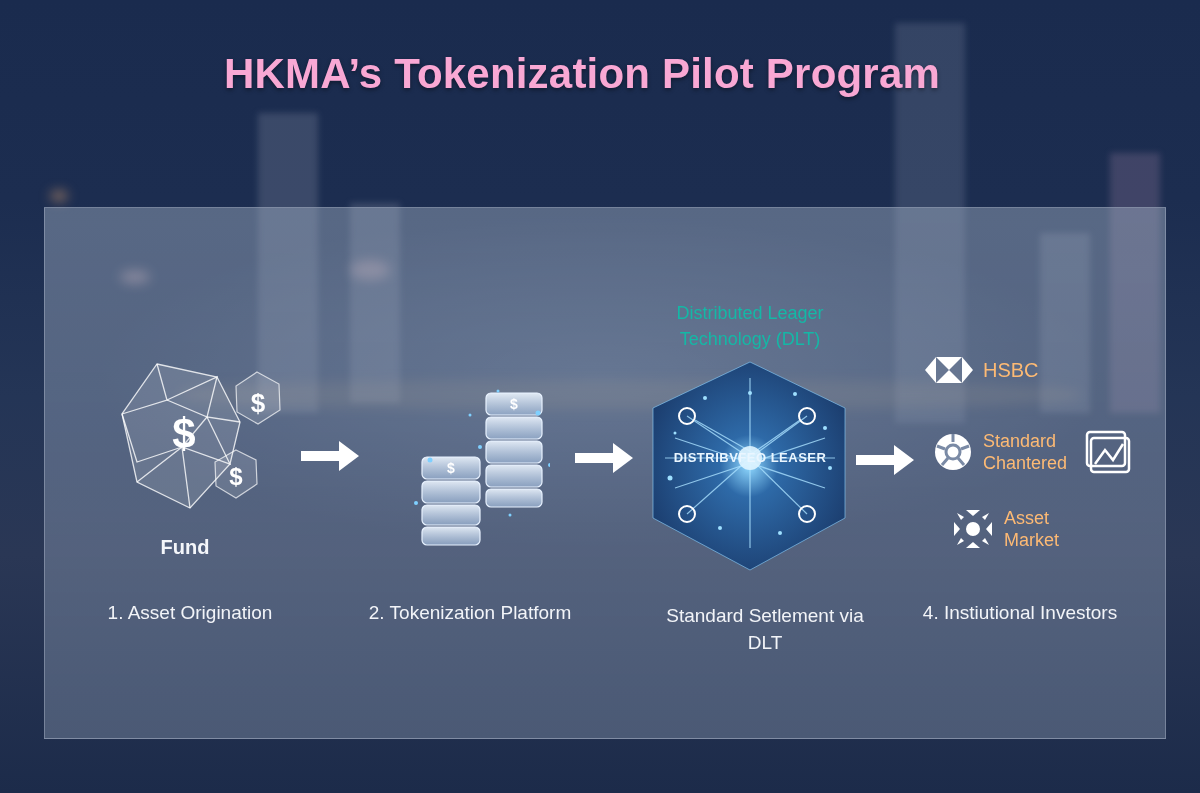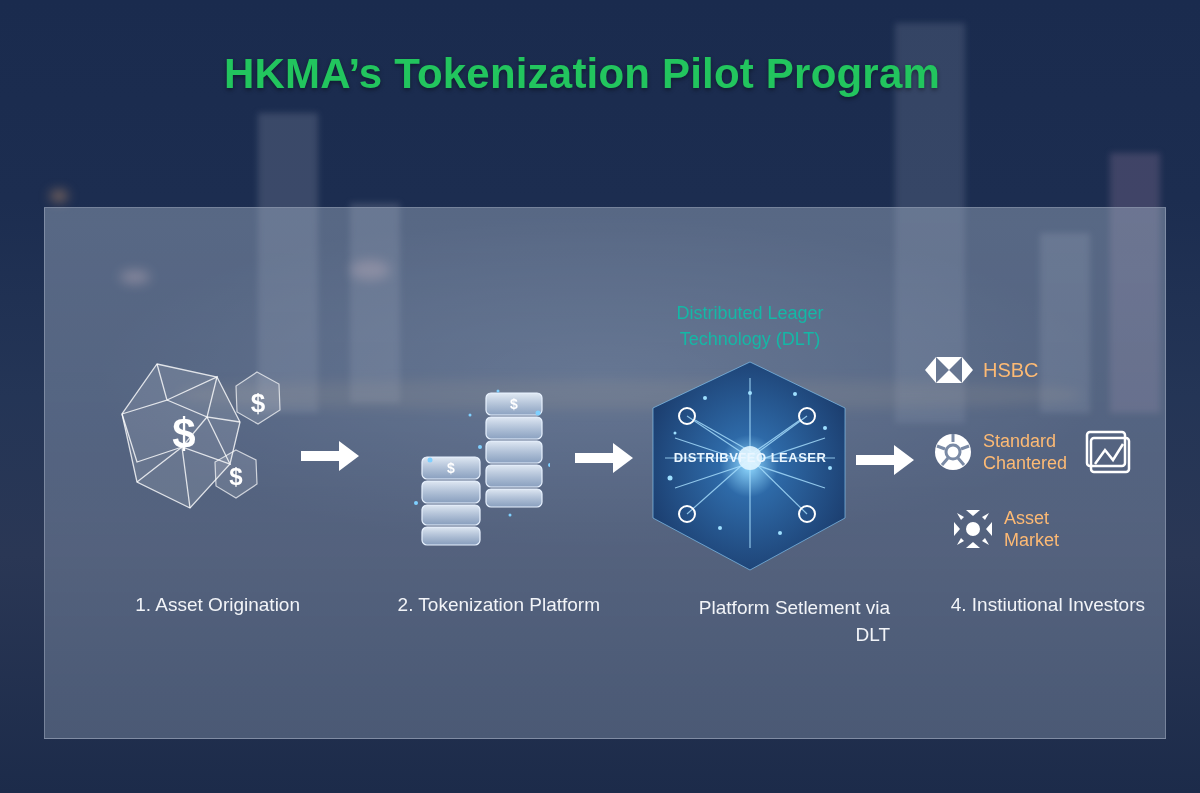--- a/index.html
+++ b/index.html
@@ -15,32 +15,32 @@
     background:
       radial-gradient(ellipse 60% 30% at 50% 48%, rgba(120,140,170,0.35), transparent 70%),
       linear-gradient(180deg, #1a2b4e 0%, #1c2d50 25%, #243556 50%, #2a3755 70%, #1c2b4a 100%);
   }
   .tower { position: absolute; bottom: 340px; background: rgba(150,160,180,0.25); filter: blur(3px); }
   .glow { position: absolute; border-radius: 50%; filter: blur(6px); }
 
   .title {
     position: absolute; left: 0; right: 0; top: 50px;
     text-align: center; font-weight: 700; font-size: 42px;
-    letter-spacing: 0.2px; color: #22c55e;
+    letter-spacing: 0.2px; color: #f9a8d4;
     text-shadow: 0 2px 4px rgba(0,0,0,0.4);
     padding-right: 36px;
   }
 
   .panel {
     position: absolute; left: 44px; top: 207px; width: 1120px; height: 530px;
     background: linear-gradient(180deg, rgba(170,185,205,0.42) 0%, rgba(140,155,180,0.45) 45%, rgba(110,125,150,0.55) 100%);
     border: 1px solid rgba(200,210,225,0.35);
   }
 
-  .stage { position: absolute; text-align: right; }
+  .stage { position: absolute; text-align: center; margin-top: 8px; }
   .stage-label { font-size: 19px; color: #f2f4f8; white-space: nowrap; }
 
   .arrow { position: absolute; width: 58px; height: 30px; }
 
   .mmf-title { position: absolute; left: 100px; top: 534px; width: 170px; text-align: center;
     font-weight: 700; font-size: 20px; line-height: 26px; color: #f4f6fa; }
 
   .dlt-heading { position: absolute; left: 650px; top: 300px; width: 200px; text-align: center;
     font-size: 18px; line-height: 26px; color: #14b8a6; }
 
@@ -78,20 +78,21 @@
   <text x="72" y="96" text-anchor="middle" font-family="Liberation Sans, sans-serif" font-weight="700" font-size="42" fill="#fff">$</text>
   <g fill="rgba(255,255,255,0.12)" stroke="rgba(255,255,255,0.7)" stroke-width="1.2">
     <polygon points="145,20 167,32 168,58 146,72 125,60 124,34"></polygon>
     <polygon points="124,98 144,108 145,132 124,146 104,134 103,110"></polygon>
   </g>
   <text x="146" y="60" text-anchor="middle" font-family="Liberation Sans, sans-serif" font-weight="700" font-size="26" fill="#fff">$</text>
   <text x="124" y="133" text-anchor="middle" font-family="Liberation Sans, sans-serif" font-weight="700" font-size="24" fill="#fff">$</text>
 </svg>
 
 <div class="mmf-title">
+  <div>Fund</div>
 </div>
 <div class="stage" style="left:80px;top:594px;width:220px;">
   <div class="stage-label">1. Asset Origination</div>
 </div>
 
 <svg class="arrow" style="left:301px;top:441px;" viewBox="0 0 58 30">
   <polygon points="0,10 38,10 38,0 58,15 38,30 38,20 0,20" fill="#fff"></polygon>
 </svg>
 
 <svg style="position:absolute;left:410px;top:385px;" width="140" height="165" viewBox="0 0 140 165">
@@ -174,21 +175,21 @@
       <circle cx="75" cy="170" r="2"></circle>
       <circle cx="135" cy="175" r="2"></circle>
     <circle cx="30" cy="75" r="1.5"></circle>
       <circle cx="180" cy="70" r="2"></circle>
       <circle cx="105" cy="35" r="2"></circle>
   </g>
   <text x="105" y="104" text-anchor="middle" font-family="Liberation Sans, sans-serif" font-weight="700" font-size="13" fill="#eaf6ff" letter-spacing="0.5">DISTRIBVFEO LEASER</text>
 </svg>
 
 <div class="stage" style="left:640px;top:594px;width:250px;">
-  <div class="stage-label" style="line-height:27px;">Platform Setlement via</div>
+  <div class="stage-label" style="line-height:27px;">Standard Setlement via</div>
   <div class="stage-label" style="line-height:27px;">DLT</div>
 </div>
 
 <svg class="arrow" style="left:856px;top:445px;" viewBox="0 0 58 30">
   <polygon points="0,10 38,10 38,0 58,15 38,30 38,20 0,20" fill="#fff"></polygon>
 </svg>
 
 <div class="inst-item" style="left:925px;top:357px;">
   <svg width="48" height="26" viewBox="0 0 48 26">
     <polygon points="0,13 11,0 11,26" fill="#fff"></polygon>

